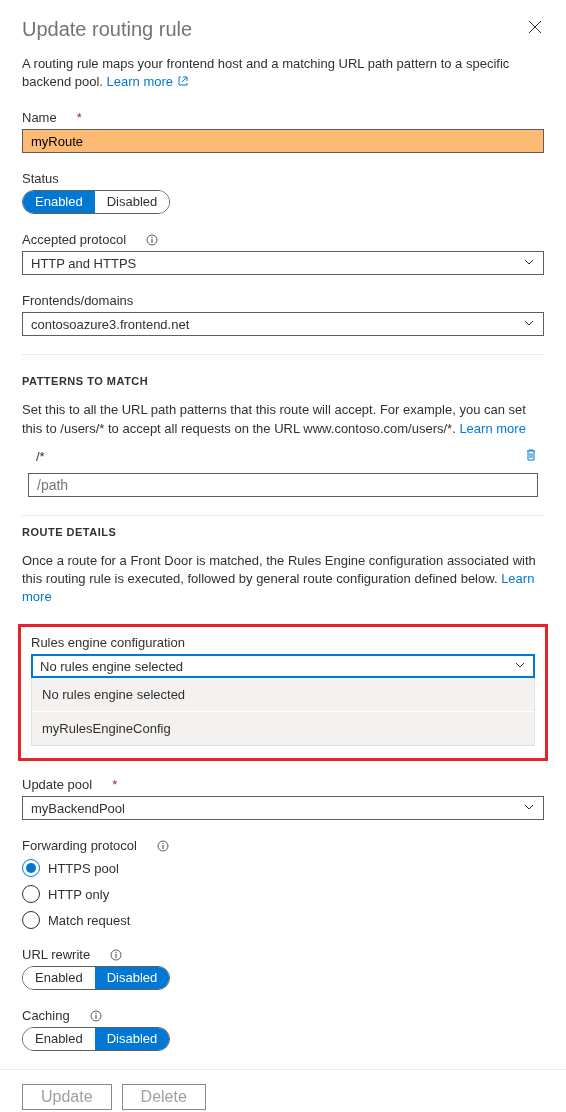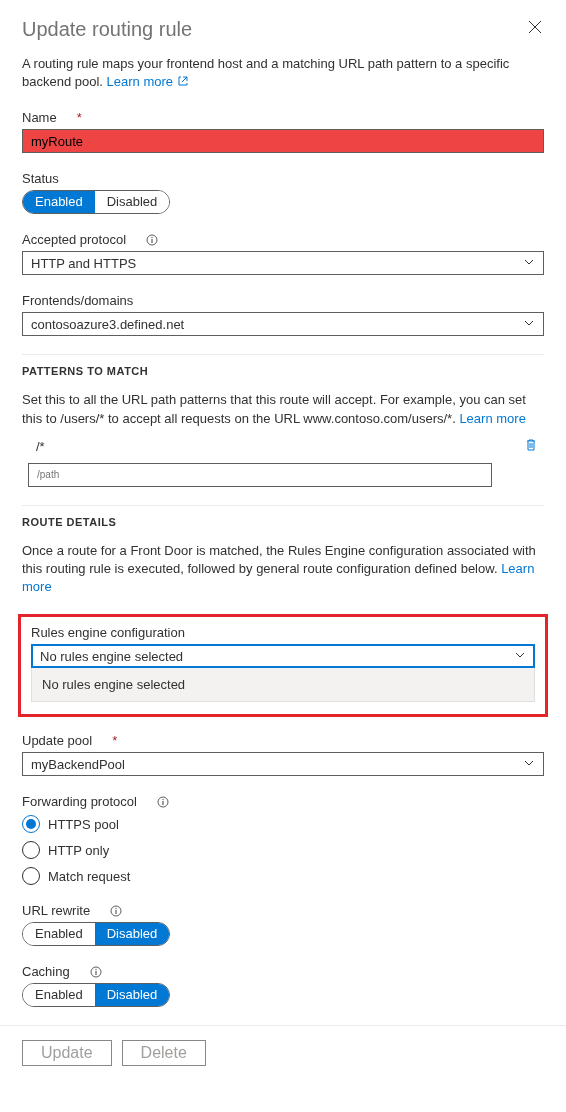--- a/index.html
+++ b/index.html
@@ -16,21 +16,21 @@
   .close-icon { cursor: pointer; padding: 2px; }
   .intro { font-size: 13px; color: #323130; line-height: 1.4; margin-bottom: 18px; }
   .link { color: #0078d4; text-decoration: none; cursor: pointer; }
   .ext-icon { display: inline-block; vertical-align: -1px; }
   .field { margin-bottom: 18px; }
   .label { font-size: 13px; color: #323130; margin-bottom: 4px; display: flex; align-items: center; gap: 20px; }
   .required { color: #a4262c; }
   .info-icon { display: inline-flex; align-items: center; justify-content: center; }
   input[type=text].textbox {
     width: 100%; height: 24px; border: 1px solid #605e5c; padding: 2px 8px;
-    font-size: 13px; font-family: inherit; background: #ef4444; outline: none;
+    font-size: 13px; font-family: inherit; background: #fdba74; outline: none;
   }
   .select {
     width: 100%; height: 24px; border: 1px solid #605e5c; padding: 2px 8px;
     font-size: 13px; background: #fff; display: flex; align-items: center;
     justify-content: space-between; cursor: pointer;
   }
   .select.open { border: 1px solid #0078d4; box-shadow: inset 0 0 0 1px #0078d4; }
   .chevron { flex-shrink: 0; }
   .toggle-group {
     display: inline-flex; align-items: center; border: 1px solid #605e5c;
@@ -45,22 +45,22 @@
     font-size: 11px; font-weight: 600; letter-spacing: 0.5px;
     color: #323130; text-transform: uppercase; margin: 4px 0 14px 0;
   }
   .divider { border-top: 1px solid #edebe9; margin-top: 4px; }
   .pattern-row {
     display: flex; align-items: center; justify-content: space-between;
     padding: 4px 0 6px 14px; font-size: 13px;
   }
   .trash-icon { cursor: pointer; padding-right: 6px; }
   .path-input {
-    width: 464px; height: 24px; border: 1px solid #605e5c; padding: 2px 8px;
-    font-size: 10px; font-family: inherit; background: #fff; outline: none;
+    width: 510px; height: 24px; border: 1px solid #605e5c; padding: 2px 8px;
+    font-size: 14px; font-family: inherit; background: #fff; outline: none;
     margin-left: 6px; margin-top: 2px;
   }
   .highlight-box {
     border: 3px solid #e3242b; padding: 8px 10px 12px 10px; margin: 0 -4px 16px -4px;
   }
   .dropdown-list { border: 1px solid #e1dfdd; border-top: none; }
   .dropdown-item {
     padding: 9px 10px; font-size: 13px; background: #f3f2f1; cursor: pointer;
   }
   .dropdown-item + .dropdown-item { border-top: 1px solid #fff; }
@@ -138,30 +138,30 @@
       <svg width="12" height="12" viewBox="0 0 12 12">
           <path d="M2 4 L6 8 L10 4" fill="none" stroke="#323130" stroke-width="1"></path>
         </svg>
     </span>
   </div>
 </div>
 
 <div class="field">
   <div class="label">Frontends/domains</div>
   <div class="select">
-    <span>contosoazure3.defined.net</span>
-    <span class="chevron">
-      <svg width="12" height="12" viewBox="0 0 12 12">
-          <path d="M2 4 L6 8 L10 4" fill="none" stroke="#323130" stroke-width="1"></path>
-        </svg>
-    </span>
-  </div>
-</div>
-
-<div class="section-title divider" style="padding-top:10px;">PATTERNS TO MATCH</div>
+    <span>contosoazure3.frontend.net</span>
+    <span class="chevron">
+      <svg width="12" height="12" viewBox="0 0 12 12">
+          <path d="M2 4 L6 8 L10 4" fill="none" stroke="#323130" stroke-width="1"></path>
+        </svg>
+    </span>
+  </div>
+</div>
+
+<div class="section-title divider" style="padding-top:20px;">PATTERNS TO MATCH</div>
 <p class="intro" style="margin-bottom:6px;">
   <span>Set this to all the URL path patterns that this route will accept. For example, you can set this to /users/* to accept all requests on the URL www.contoso.com/users/*. </span><a class="link">Learn more</a>
 </p>
 <div class="pattern-row">
   <span>/*</span>
   <span class="trash-icon">
     <svg width="14" height="14" viewBox="0 0 14 14">
         <path d="M3 3 H11 M5 3 V2 H9 V3 M4 3 V12 H10 V3 M6 5 V10 M8 5 V10" fill="none" stroke="#0078d4" stroke-width="1"></path>
       </svg>
   </span>
@@ -180,20 +180,21 @@
   <div class="select open" style="margin-top:4px;">
     <span>No rules engine selected</span>
     <span class="chevron">
       <svg width="12" height="12" viewBox="0 0 12 12">
           <path d="M2 4 L6 8 L10 4" fill="none" stroke="#323130" stroke-width="1"></path>
         </svg>
     </span>
   </div>
   <div class="dropdown-list">
     <div class="dropdown-item">No rules engine selected</div>
+    <div class="dropdown-item">myRulesEngineConfig</div>
   </div>
 </div>
 
 <div class="field">
   <div class="label">
     <span>Update pool</span>
       <span class="required">*</span>
   </div>
   <div class="select">
     <span>myBackendPool</span>

